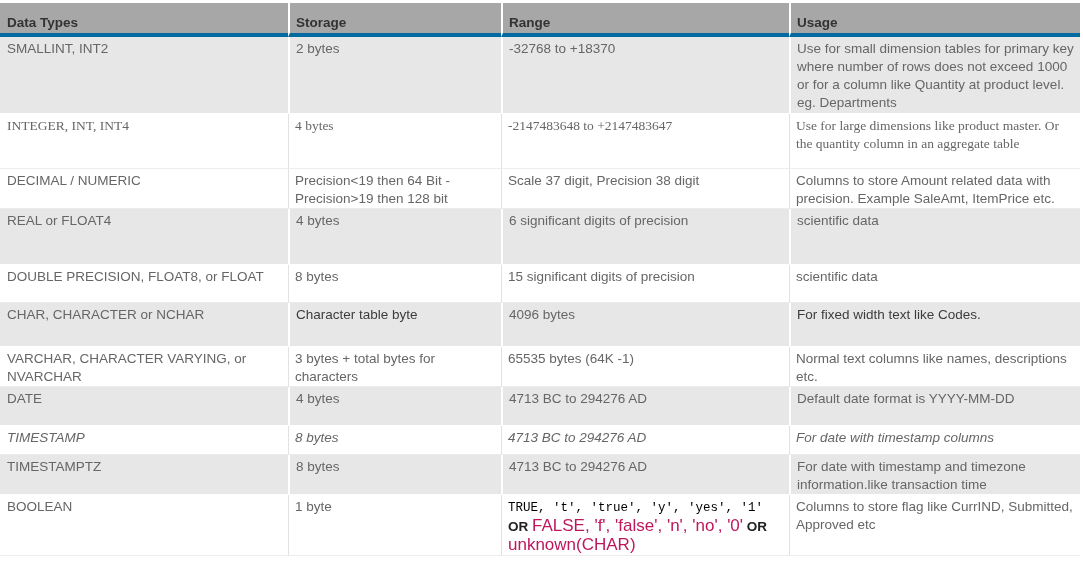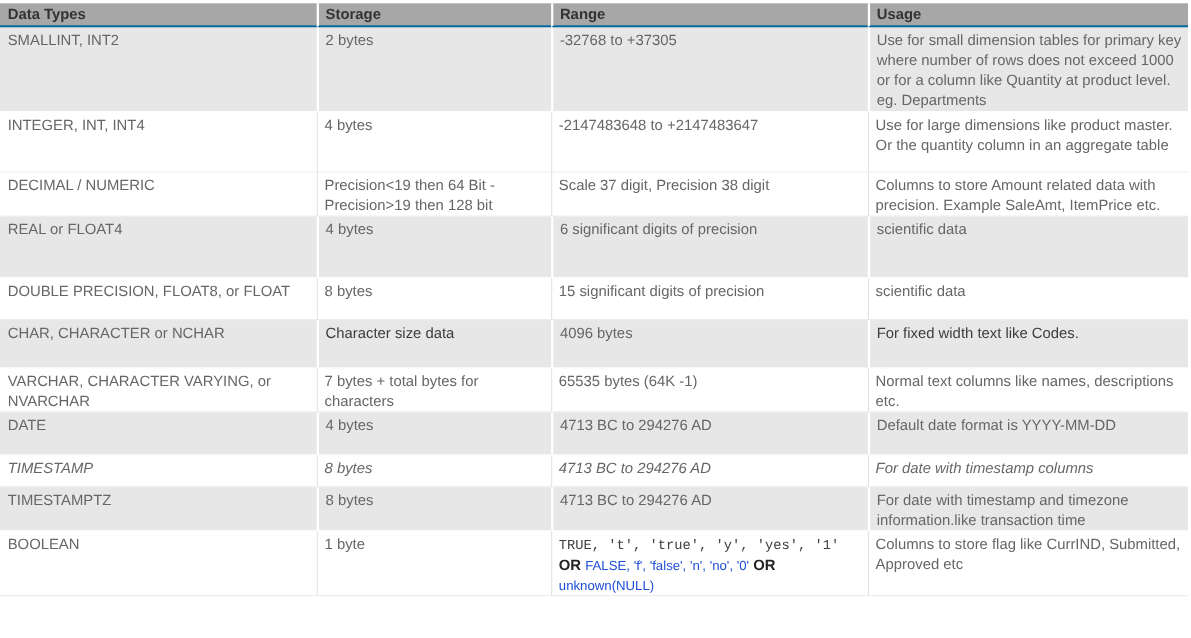--- a/index.html
+++ b/index.html
@@ -31,23 +31,23 @@
   col.c4 { width: 291px; }
 
   th {
     background: #a7a7a7;
     color: #333333;
     font-weight: bold;
     text-align: left;
     vertical-align: middle;
     font-size: 13.5px;
     height: 19px;
-    padding: 1px 5px 1px 6px;
+    padding: 11px 5px 1px 6px;
     border-left: 2px solid #ffffff;
-    border-bottom: 2px solid #0369a1;
+    border-bottom: 4px solid #0369a1;
     box-sizing: border-box;
   }
   th:first-child { border-left: none; padding-left: 7px; }
 
   td {
     vertical-align: top;
     padding: 3px 5px 0 6px;
     box-sizing: border-box;
     overflow: hidden;
     margin-top: 12px;
@@ -63,47 +63,47 @@
 
   tr.white td {
     background: #ffffff;
     border-left: 1px solid #e2e2e2;
     border-bottom: 1px solid #ececec;
   }
   tr.white td:first-child { border-left: none; }
 
   
   tbody tr:nth-child(1)  { height: 77px; }
-  tbody tr:nth-child(2)  { height: 55px; }
+  tbody tr:nth-child(2)  { height: 55px; font-family: Liberation Serif, serif; }
   tbody tr:nth-child(3)  { height: 40px; }
   tbody tr:nth-child(4)  { height: 56px; }
   tbody tr:nth-child(5)  { height: 38px; }
   tbody tr:nth-child(6)  { height: 44px; }
   tbody tr:nth-child(7)  { height: 39px; }
   tbody tr:nth-child(8)  { height: 39px; padding-left: 36px; }
   tbody tr:nth-child(9)  { height: 29px; font-style: italic; }
   tbody tr:nth-child(10) { height: 39px; }
   tbody tr:nth-child(11) { height: 39px; }
   tbody tr:nth-child(12) { height: 61px; }
 
   td.dark { color: #3c3c3c; }
 
   span.mono {
     font-family: "Liberation Mono", "DejaVu Sans Mono", monospace;
     font-size: 12.5px;
-    color: #404040;
+    color: #000000;
   }
   span.bold {
     font-weight: bold;
     color: #222222;
     text-align: right;
   }
   span.normal {
-    font-size: 12px;
-    color: #1d4ed8;
+    font-size: 17px;
+    color: #be185d;
   }
 </style>
 </head>
 <body>
 
 <div class="page">
   <table class="dt-table">
     <colgroup>
       <col class="c1">
         <col class="c2">
@@ -115,21 +115,21 @@
         <th>Data Types</th>
         <th>Storage</th>
         <th>Range</th>
         <th>Usage</th>
       </tr>
     </thead>
     <tbody>
     <tr class="gray">
           <td>SMALLINT, INT2</td>
           <td>2 bytes</td>
-          <td>-32768 to +37305</td>
+          <td>-32768 to +18370</td>
           <td>Use for small dimension tables for primary key where number of rows does not exceed 1000 or for a column like Quantity at product level. eg. Departments</td>
         </tr>
         <tr class="white">
           <td>INTEGER, INT, INT4</td>
           <td>4 bytes</td>
           <td>-2147483648 to +2147483647</td>
           <td>Use for large dimensions like product master. Or the quantity column in an aggregate table</td>
         </tr>
         <tr class="white">
           <td>DECIMAL / NUMERIC</td>
@@ -144,27 +144,27 @@
           <td>scientific data</td>
         </tr>
         <tr class="white">
           <td>DOUBLE PRECISION, FLOAT8, or FLOAT</td>
           <td>8 bytes</td>
           <td>15 significant digits of precision</td>
           <td>scientific data</td>
         </tr>
         <tr class="gray">
           <td>CHAR, CHARACTER or NCHAR</td>
-          <td class="dark">Character size data</td>
+          <td class="dark">Character table byte</td>
           <td>4096 bytes</td>
           <td class="dark">For fixed width text like Codes.</td>
         </tr>
         <tr class="white">
           <td>VARCHAR, CHARACTER VARYING, or NVARCHAR</td>
-          <td>7 bytes + total bytes for characters</td>
+          <td>3 bytes + total bytes for characters</td>
           <td>65535 bytes (64K -1)</td>
           <td>Normal text columns like names, descriptions etc.</td>
         </tr>
         <tr class="gray">
           <td>DATE</td>
           <td>4 bytes</td>
           <td>4713 BC to 294276 AD</td>
           <td>Default date format is YYYY-MM-DD</td>
         </tr>
         <tr class="white">
@@ -175,18 +175,18 @@
         </tr>
         <tr class="gray">
           <td>TIMESTAMPTZ</td>
           <td>8 bytes</td>
           <td>4713 BC to 294276 AD</td>
           <td>For date with timestamp and timezone information.like transaction time</td>
         </tr>
         <tr class="white">
           <td>BOOLEAN</td>
           <td>1 byte</td>
-          <td><span class="mono">TRUE, 't', 'true', 'y', 'yes', '1' </span><span class="bold"> OR </span><span class="normal">FALSE, 'f', 'false', 'n', 'no', '0'</span><span class="bold"> OR </span><span class="normal">unknown(NULL)</span></td>
+          <td><span class="mono">TRUE, 't', 'true', 'y', 'yes', '1' </span><span class="bold"> OR </span><span class="normal">FALSE, 'f', 'false', 'n', 'no', '0'</span><span class="bold"> OR </span><span class="normal">unknown(CHAR)</span></td>
           <td>Columns to store flag like CurrIND, Submitted, Approved etc</td>
         </tr>
       </tbody>
   </table>
 </div>
 
 </body></html>

